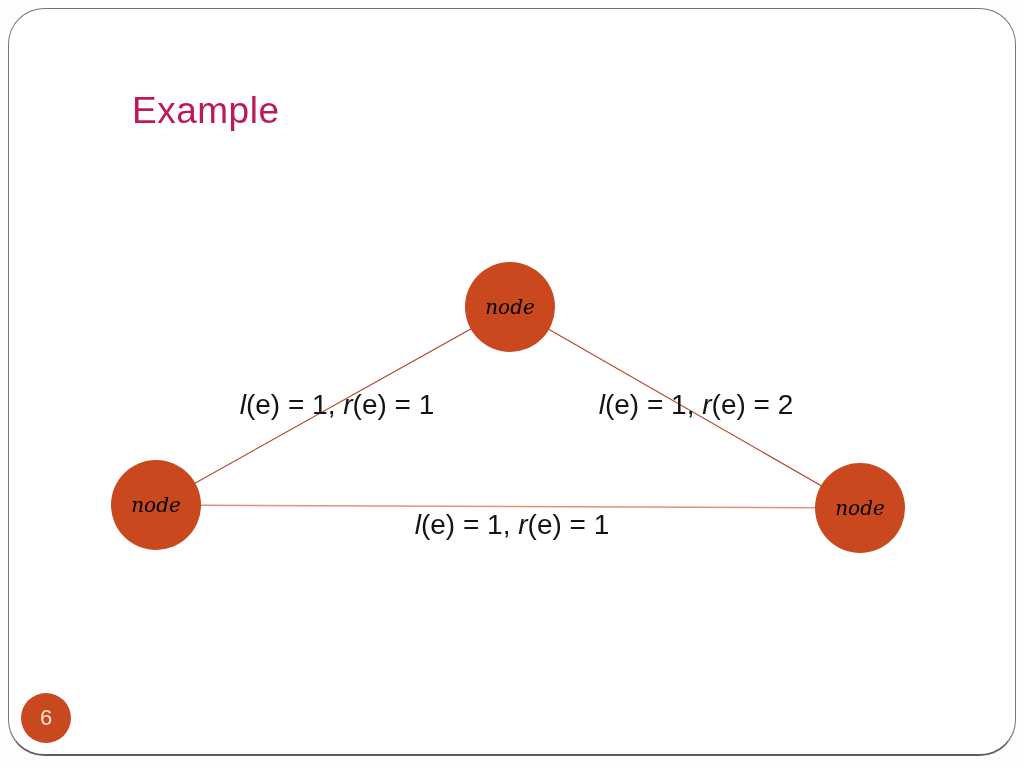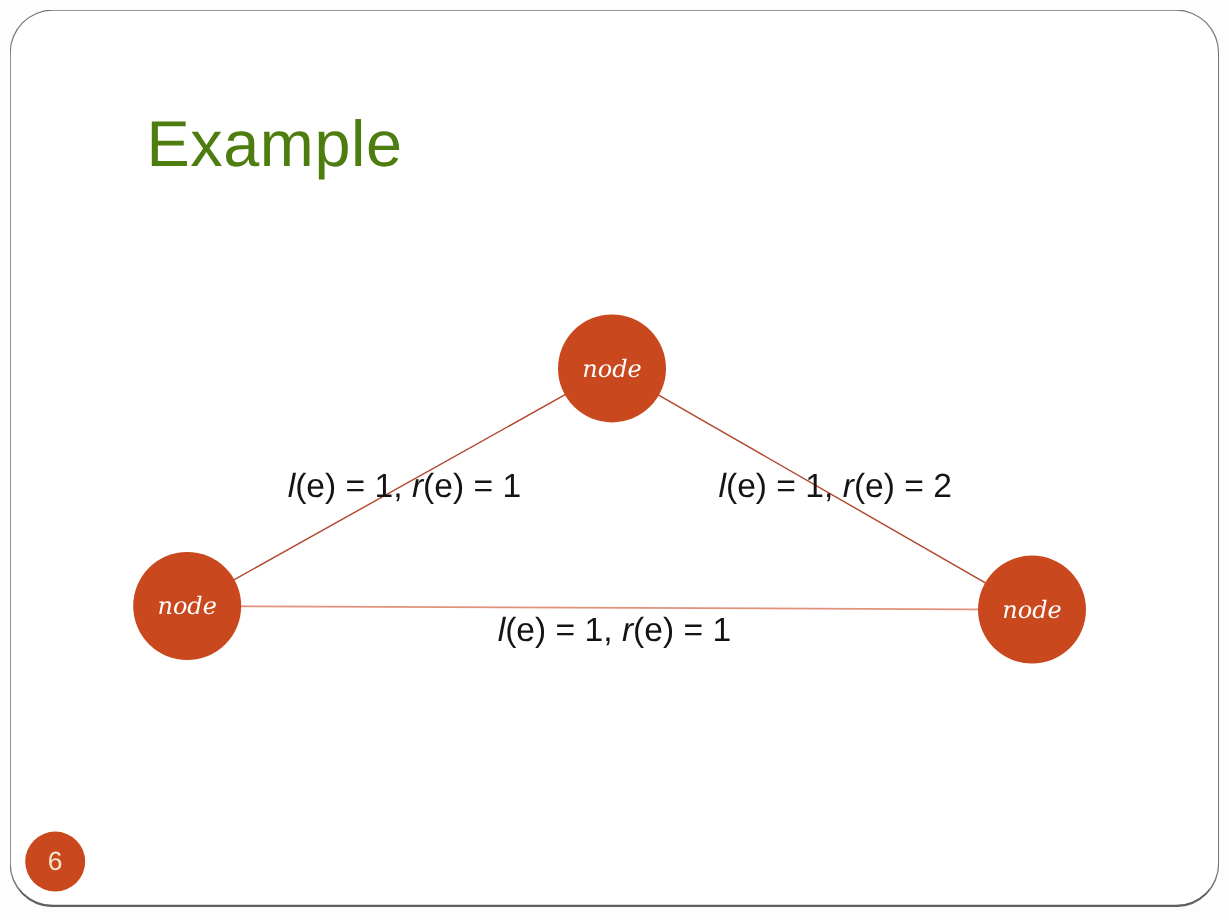--- a/index.html
+++ b/index.html
@@ -23,45 +23,45 @@
     height: 748px;
     background: #ffffff;
     border: 1px solid #757575;
     border-bottom-color: #5f5f5f;
     border-bottom-width: 2px;
     border-radius: 36px;
     box-sizing: border-box;
   }
   .slide-title {
     position: absolute;
-    left: 113px;
+    left: 123px;
     top: 82px;
-    font-size: 54px;
+    font-size: 37px;
     line-height: 1.1;
-    color: #4d7c0f;
+    color: #be185d;
     letter-spacing: 0.5px;
     white-space: nowrap;
   }
   svg.edges {
     position: absolute;
     left: 0;
     top: 0;
     width: 1024px;
     height: 768px;
   }
   .node {
     position: absolute;
     width: 90px;
     height: 90px;
     border-radius: 50%;
     background: #c9481d;
     display: flex;
     align-items: center;
     justify-content: center;
-    color: #ffffff;
+    color: #000000;
     font-family: "DejaVu Serif", serif;
     font-style: italic;
     font-size: 20px;
   }
   .node-top   { left: 465px; top: 262px; }
   .node-left  { left: 111px; top: 460px; }
   .node-right { left: 815px; top: 463px; }
   .edge-label {
     position: absolute;
     transform: translate(-50%, -50%);

